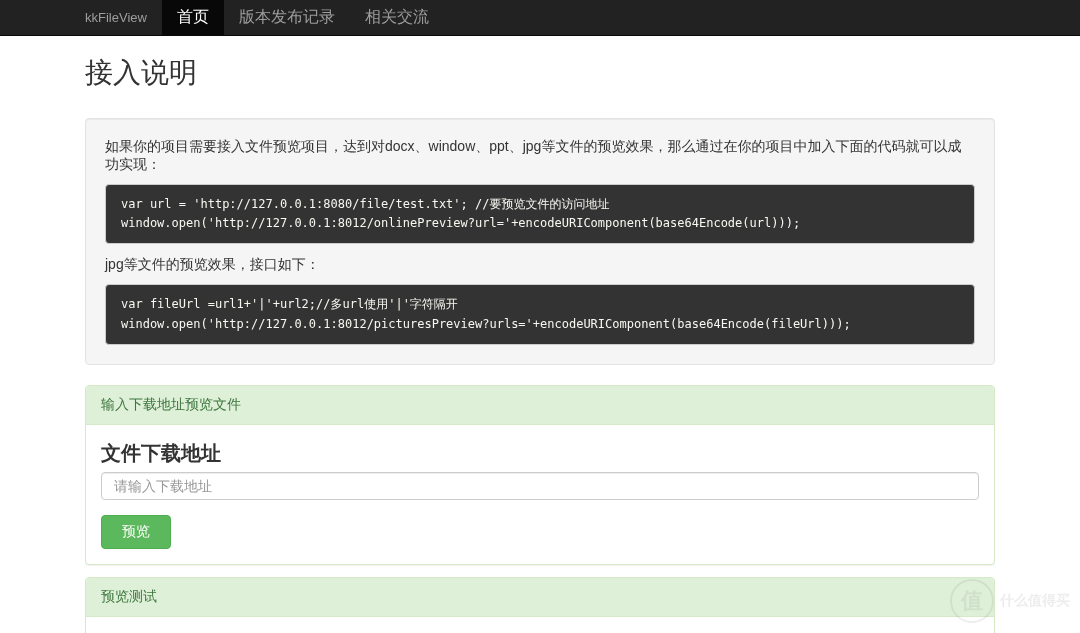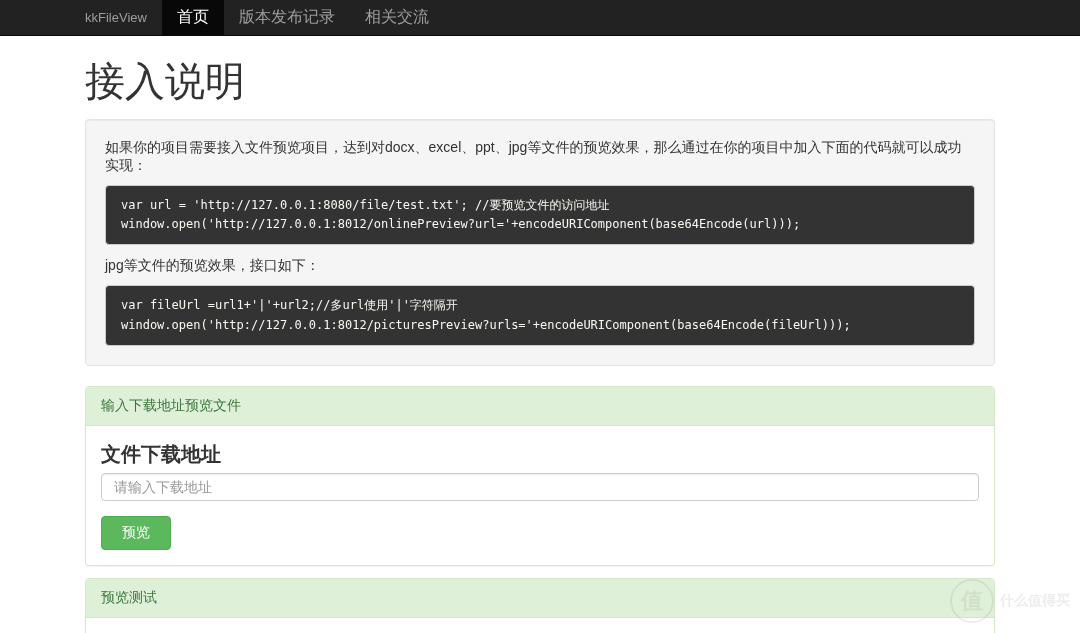--- a/index.html
+++ b/index.html
@@ -7,21 +7,21 @@
     
     .navbar { background: #222; border-bottom: 1px solid #080808; min-height: 32px; }
     .navbar-inner { max-width: 940px; margin: 0 auto; display: flex; align-items: stretch; }
     .navbar-brand { color: #9d9d9d; padding: 1px 15px; font-size: 13px; text-decoration: none; display: flex; align-items: center; }
     .navbar-nav { display: flex; list-style: none; }
     .navbar-nav li a { display: block; padding: 7px 15px; color: #9d9d9d; text-decoration: none; font-size: 16px; }
     .navbar-nav li.active a { background: #080808; color: #fff; }
     
     .container { max-width: 940px; margin: 0 auto; padding: 0 15px; }
     
-    h1.page-title { font-size: 40px; font-weight: 500; margin: 18px 0 10px; }
+    h1.page-title { font-size: 28px; font-weight: 500; margin: 18px 0 26px; }
     
     .panel { border: 1px solid #ddd; border-radius: 4px; margin-bottom: 12px; background: #fff; box-shadow: 0 1px 1px rgba(0,0,0,.05); }
     .panel-success { border-color: #d6e9c6; }
     .panel-success .panel-heading { background: #dff0d8; border-bottom: 1px solid #d6e9c6; color: #3c763d; }
     .panel-heading { padding: 10px 15px; border-radius: 3px 3px 0 0; font-size: 14px; }
     .panel-body { padding: 15px; }
     
     .well { background: #f5f5f5; border: 1px solid #e3e3e3; border-radius: 4px; padding: 19px; margin-bottom: 20px; min-height: 20px; box-shadow: inset 0 1px 1px rgba(0,0,0,.05); }
     .well p { margin-bottom: 10px; font-size: 14px; }
     
@@ -58,21 +58,21 @@
           <a>相关交流</a>
         </li>
     </ul>
   </div>
 </nav>
 
 <div class="container">
   <h1 class="page-title">接入说明</h1>
 
   <div class="well">
-    <p>如果你的项目需要接入文件预览项目，达到对docx、excel、ppt、jpg等文件的预览效果，那么通过在你的项目中加入下面的代码就可以成功实现：</p>
+    <p>如果你的项目需要接入文件预览项目，达到对docx、window、ppt、jpg等文件的预览效果，那么通过在你的项目中加入下面的代码就可以成功实现：</p>
     <pre class="code-block">var url = 'http://127.0.0.1:8080/file/test.txt'; //要预览文件的访问地址
 window.open('http://127.0.0.1:8012/onlinePreview?url='+encodeURIComponent(base64Encode(url)));</pre>
     <p>jpg等文件的预览效果，接口如下：</p>
     <pre class="code-block" style="margin-bottom:0">var fileUrl =url1+'|'+url2;//多url使用'|'字符隔开
 window.open('http://127.0.0.1:8012/picturesPreview?urls='+encodeURIComponent(base64Encode(fileUrl)));</pre>
   </div>
 
   <div class="panel panel-success">
     <div class="panel-heading">输入下载地址预览文件</div>
     <div class="panel-body">

